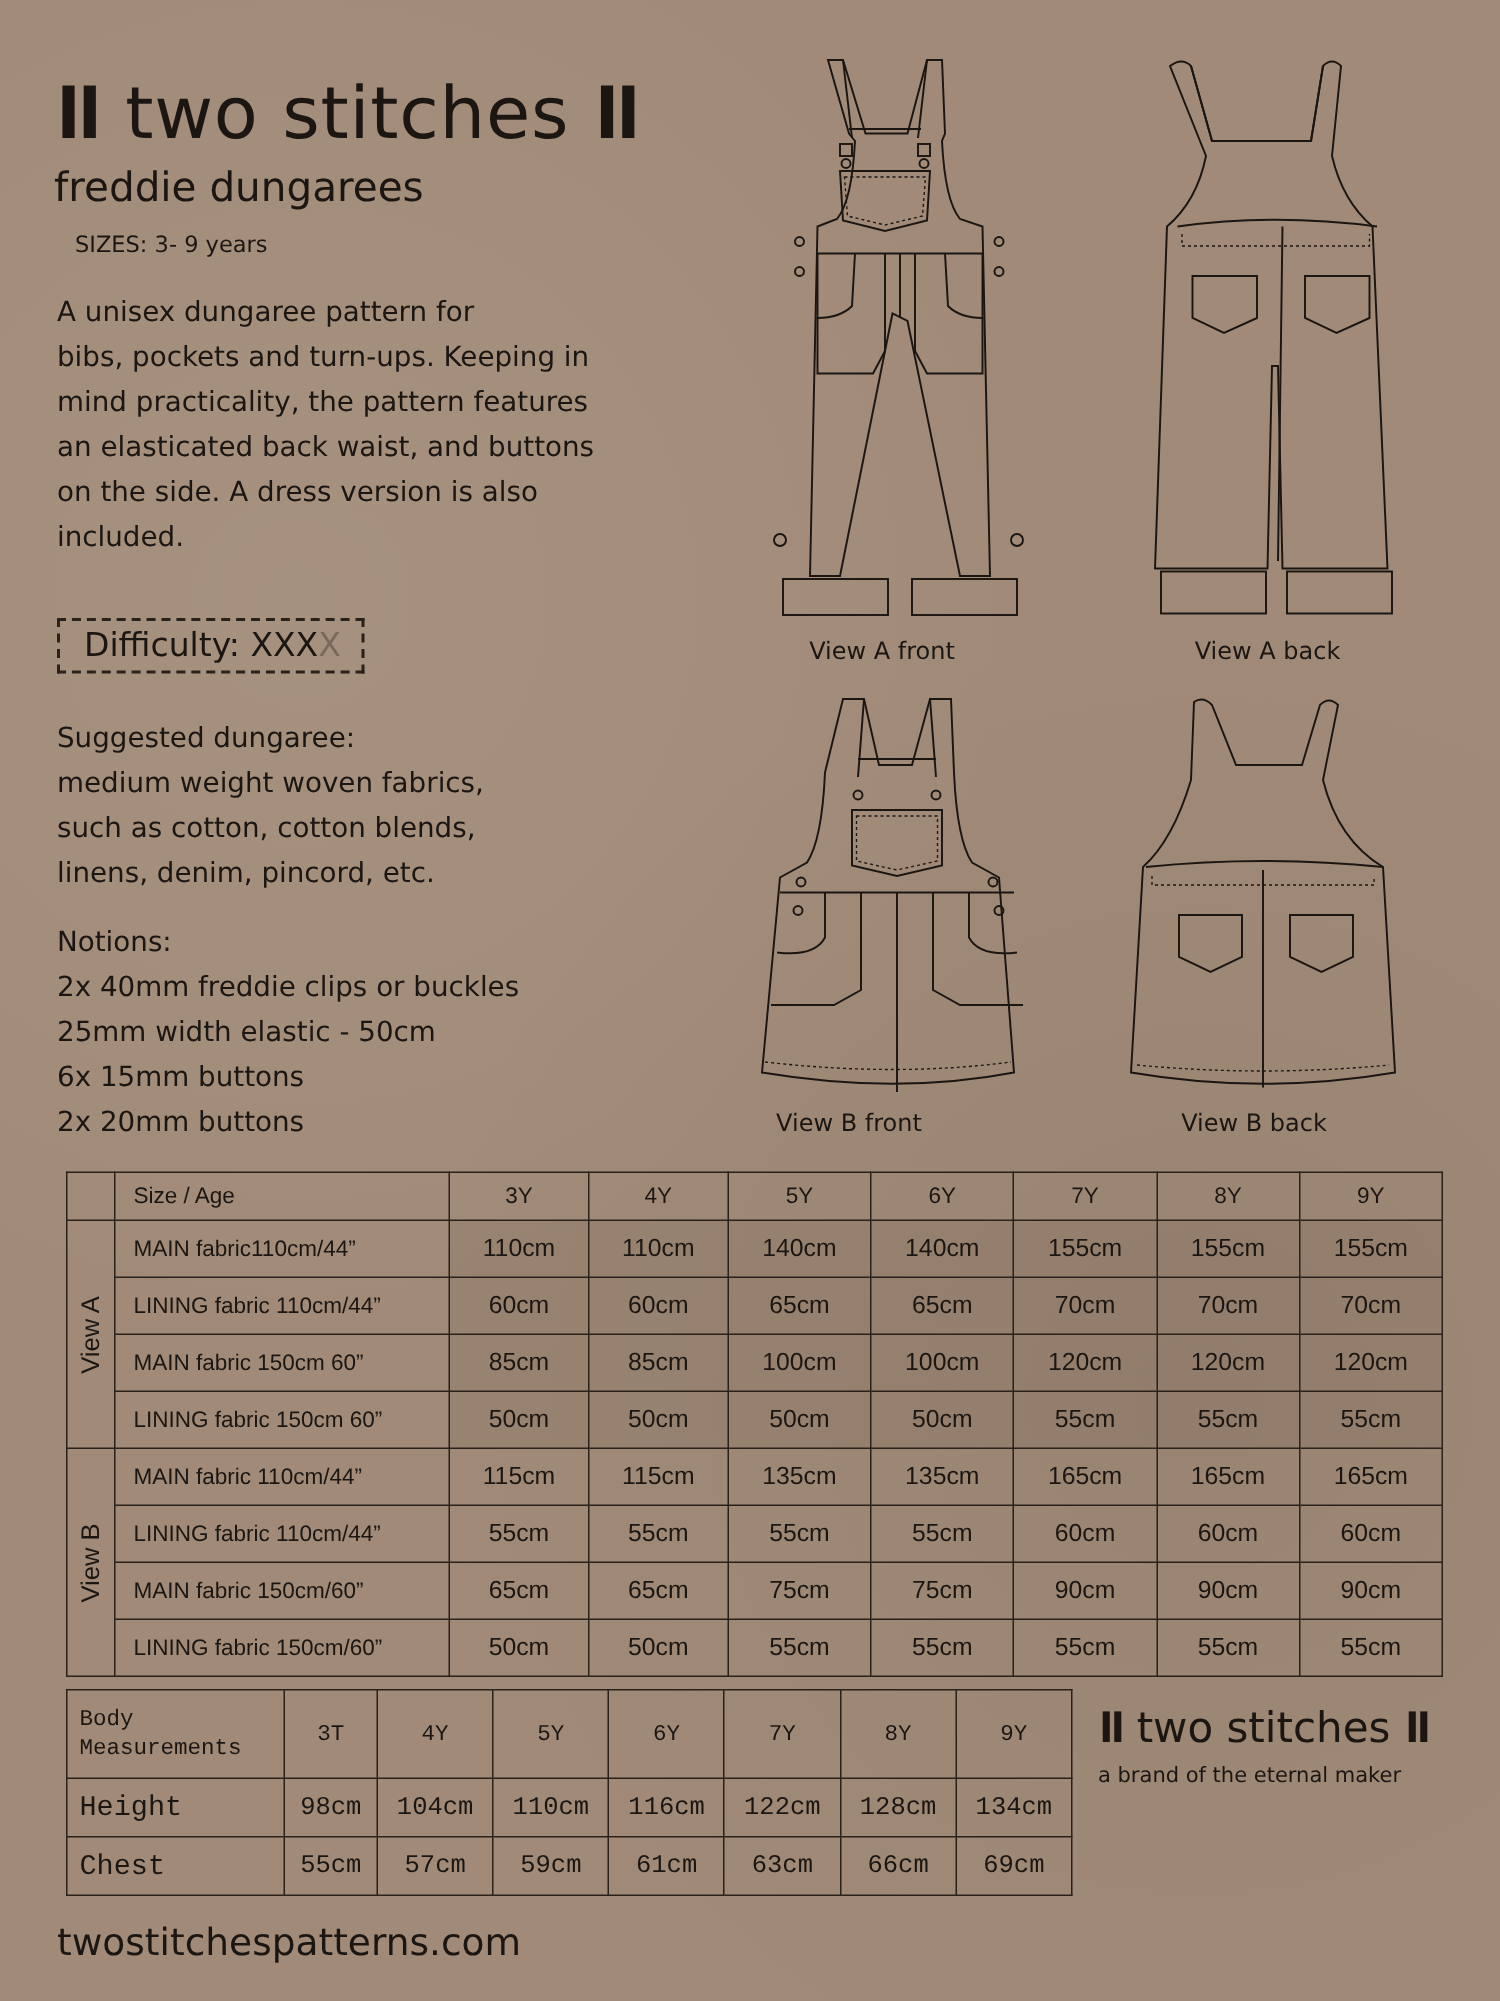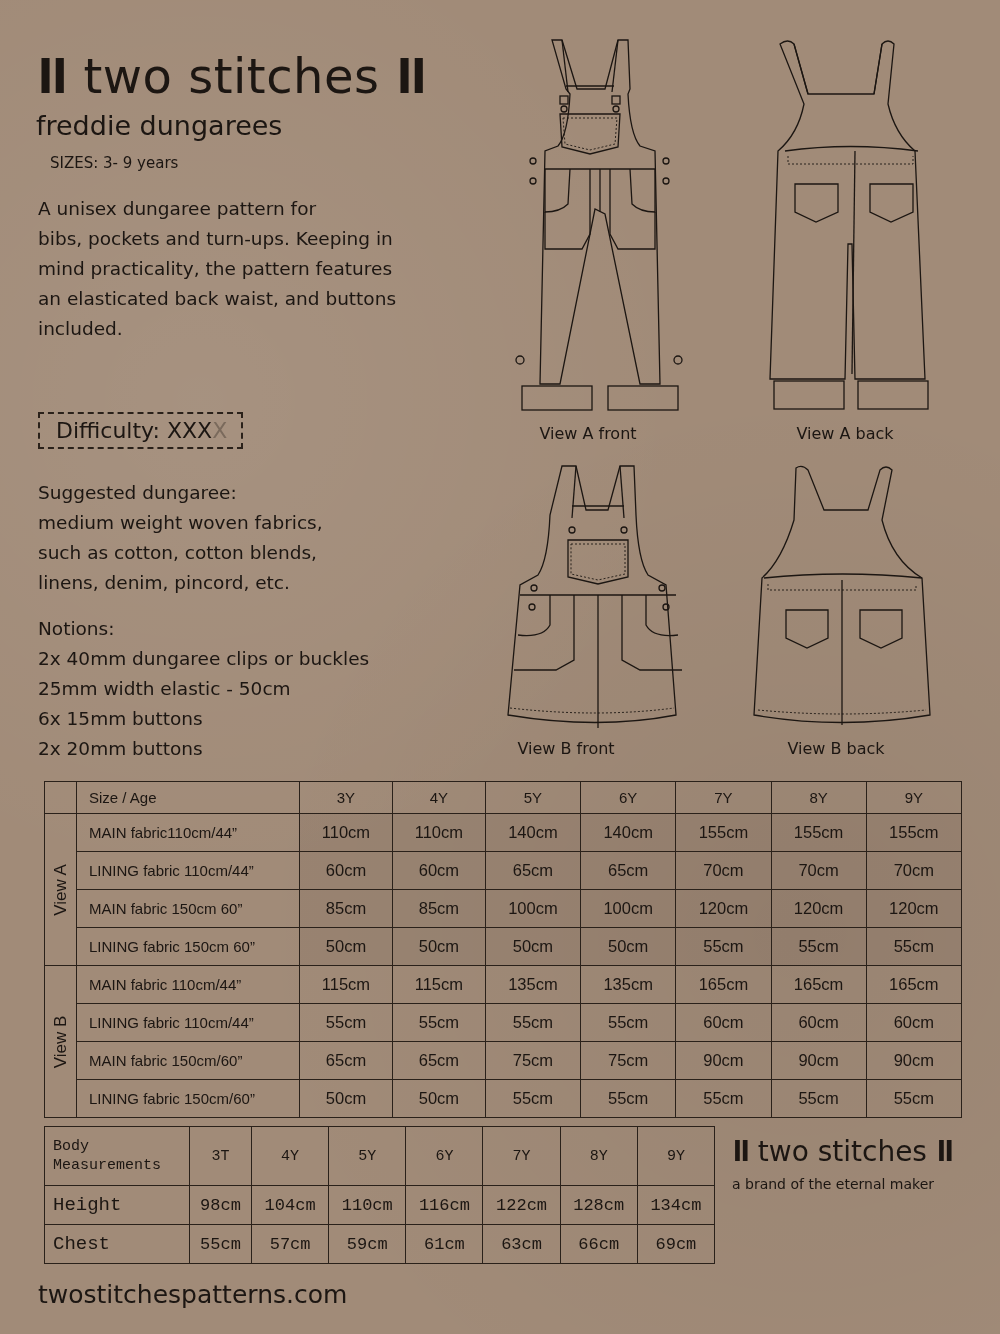--- a/index.html
+++ b/index.html
@@ -57,37 +57,38 @@
   <span class="bars">II</span>
 </div>
 <div class="abs subtitle">freddie dungarees</div>
 <div class="abs sizes">SIZES: 3- 9 years</div>
 
 <div class="abs desc">
   <div>A unisex dungaree pattern for</div>
   <div>bibs, pockets and turn-ups. Keeping in</div>
   <div>mind practicality, the pattern features</div>
   <div>an elasticated back waist, and buttons</div>
+  <div>on the side. A dress version is also</div>
   <div>included.</div>
 </div>
 
 <div class="abs difficulty">
   <span>Difficulty: </span><span>XXX</span><span class="faded">X</span>
 </div>
 
 <div class="abs fabrics">
   <div>Suggested dungaree:</div>
   <div>medium weight woven fabrics,</div>
   <div>such as cotton, cotton blends,</div>
   <div>linens, denim, pincord, etc.</div>
 </div>
 
 <div class="abs notions">
   <div>Notions:</div>
-  <div>2x 40mm dungaree clips or buckles</div>
+  <div>2x 40mm freddie clips or buckles</div>
   <div>25mm width elastic - 50cm</div>
   <div>6x 15mm buttons</div>
   <div>2x 20mm buttons</div>
 </div>
 
 <svg class="garment" style="left:500px;top:34px" width="200" height="385" viewBox="0 0 200 385">
   <path d="M52 6 L62 6 L77 55 L105 55 L118 6 L128 6 L130 55 L128 60 Q130 100 140 112 L155 117 L160 350 L140 350 L105 180 L95 175 L60 350 L40 350 L45 117 L58 112 Q68 100 70 60 L66 55 Z"></path>
   <line x1="62" y1="6" x2="68" y2="58"></line>
     <line x1="118" y1="6" x2="112" y2="58"></line>
   <line x1="66" y1="52" x2="114" y2="52"></line>

